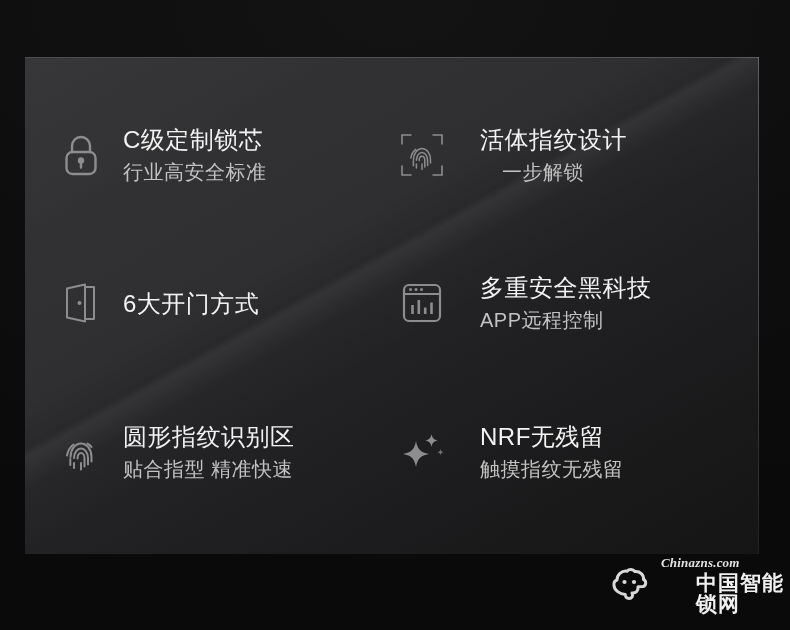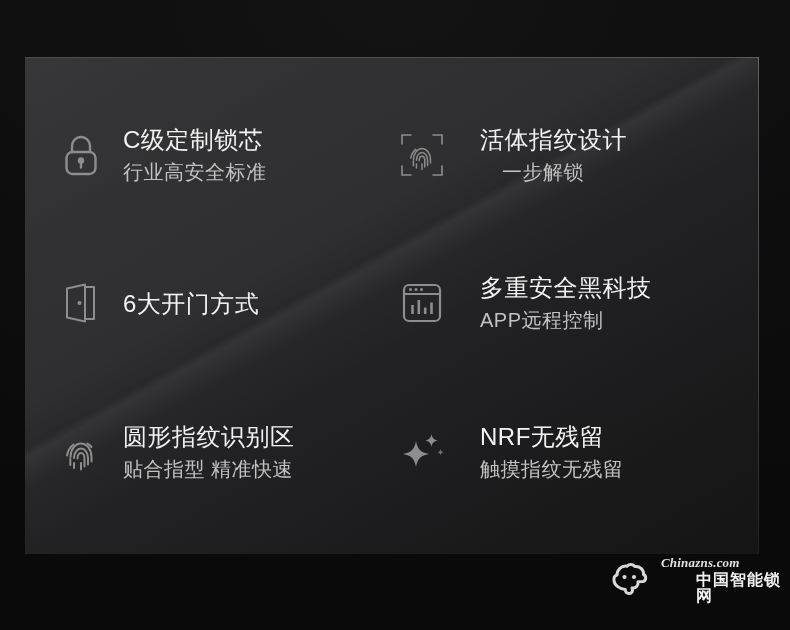--- a/index.html
+++ b/index.html
@@ -160,21 +160,21 @@
   .wm-domain {
     font-family: "Liberation Serif", "DejaVu Serif", serif;
     font-style: italic;
     font-weight: 700;
     font-size: 13px;
     color: #e2e2e2;
     letter-spacing: 0.2px;
     margin-bottom: 3px;
   }
   .wm-name {
-    font-size: 16px;
+    font-size: 21px;
     font-weight: 700;
     color: #f0f0f0;
     letter-spacing: 1px;
     padding-left: 35px;
   }
 </style>
 </head>
 <body>
 
 <div class="screen">

